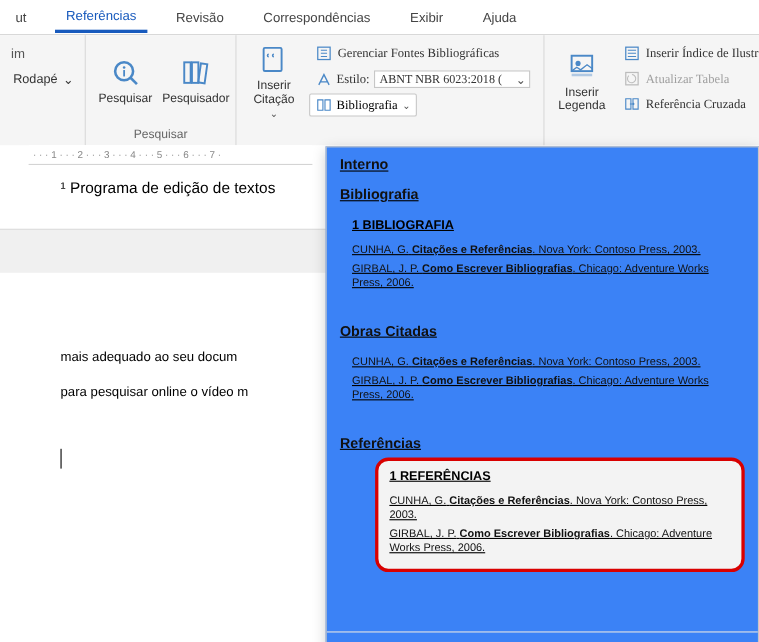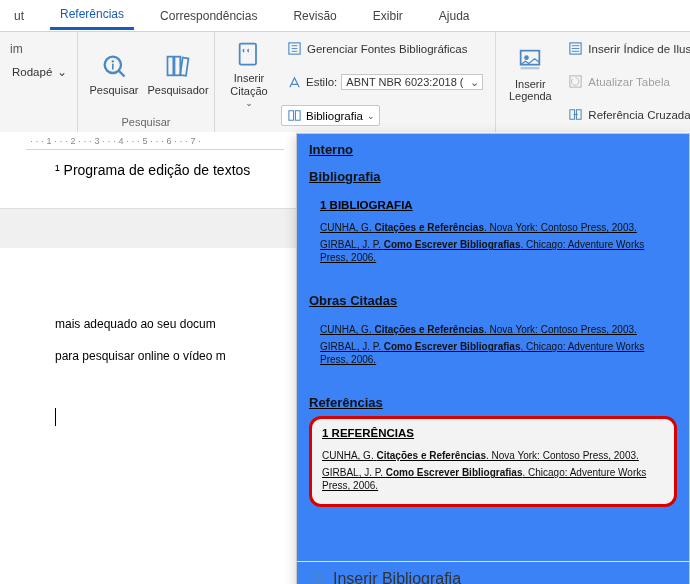--- a/index.html
+++ b/index.html
@@ -8,21 +8,21 @@
   .tab { padding: 6px 10px; color: #444; cursor: pointer; }
   .tab.active { color: #185abd; border-bottom: 3px solid #185abd; font-weight: 500; }
   .ribbon { display: flex; background: #f5f5f5; height: 100px; }
   .group { display: flex; flex-direction: column; border-right: 1px solid #d9d9d9; padding: 4px 6px 2px 6px; position: relative; }
   .group-row { display: flex; gap: 4px; align-items: flex-start; }
   .group-label { text-align: center; font-size: 11px; color: #666; margin-top: auto; padding-bottom: 2px; }
   .big-btn { display: flex; flex-direction: column; align-items: center; justify-content: center; width: 60px; height: 76px; cursor: pointer; border-radius: 3px; }
   .big-btn svg { width: 28px; height: 28px; }
   .big-btn .lbl { font-size: 11px; color: #333; text-align: center; margin-top: 4px; line-height: 1.1; }
   .big-btn .caret { font-size: 9px; color: #555; margin-top: 1px; }
-  .side-stack { display: flex; flex-direction: column; gap: 12px; }
+  .side-stack { display: flex; flex-direction: column; gap: 2px; font-family: Liberation Serif, serif; }
   .thin-btn { display: flex; align-items: center; gap: 5px; padding: 3px 6px; cursor: pointer; border-radius: 3px; white-space: nowrap; font-size: 11.5px; color: #333; }
   .thin-btn svg { width: 15px; height: 15px; flex-shrink: 0; }
   .thin-btn.disabled { color: #a0a0a0; }
   .style-row { display: flex; align-items: center; gap: 4px; }
   .style-select { border: 1px solid #c7c7c7; background: #fff; font-size: 11px; padding: 1px 16px 1px 4px; width: 142px; position: relative; display: flex; align-items: center; justify-content: space-between; cursor: pointer; }
   .style-select::after { content: "⌄"; position: absolute; right: 3px; color: #555; font-size: 11px; }
   .biblio-btn { display: inline-flex; align-items: center; gap: 4px; border: 1px solid #c7c7c7; background: #fff; padding: 2px 5px; font-size: 11.5px; cursor: pointer; border-radius: 2px; }
   .biblio-btn .caret { font-size: 9px; color: #555; }
   .ruler { height: 18px; background: #fff; border-bottom: 1px solid #d4d4d4; margin-left: 26px; width: 258px; position: relative; overflow: hidden; font-size: 9px; color: #888; display: flex; align-items: center; padding-left: 4px; }
   .doc-area { position: relative; padding: 12px 0 0 55px; }
@@ -32,33 +32,33 @@
   .cursor { display:inline-block; width:1px; height:18px; background:#000; vertical-align:text-bottom; }
   
   .dropdown { position: absolute; top: 133px; left: 296px; width: 394px; background: #3b82f6; border: 1px solid #c7c7c7; box-shadow: 0 3px 12px rgba(0,0,0,0.2); z-index: 10; overflow: hidden; text-decoration: underline; }
   .dd-header { font-weight: 600; font-size: 13px; padding: 8px 12px 6px; color: #111; }
   .dd-section { padding: 6px 12px 10px; }
   .dd-subhead { font-weight: 600; font-size: 13px; color: #111; margin-bottom: 6px; }
   .dd-bibtitle { font-weight: 700; font-size: 11.5px; margin-bottom: 10px; }
   .dd-entry { font-size: 10px; color: #111; margin-bottom: 4px; line-height: 1.3; }
   .dd-entry b { font-weight: 700; }
   .dd-option { border: 1px solid transparent; border-radius: 4px; padding: 8px 10px; }
-  .dd-option.selected { background: #f3f3f3; border: 3px solid #d90000; border-radius: 12px; }
+  .dd-option.selected { background: #f3f3f3; border: 3px solid #d90000; border-radius: 12px; margin-left: 32px; }
   .dd-footer { border-top: 1px solid #e3e3e3; padding: 8px 12px; display: flex; align-items: center; gap: 8px; font-size: 16px; color: #333; cursor: pointer; margin-top: 44px; }
   .dd-footer u { text-decoration: underline; }
   .partial-left { color:#555; font-size:12px; padding:6px 4px;}
 </style>
 </head>
 <body>
 
 <div class="tabs">
   <div class="tab">ut</div>
   <div class="tab active">Referências</div>
+  <div class="tab">Revisão</div>
   <div class="tab">Correspondências</div>
-  <div class="tab">Revisão</div>
   <div class="tab">Exibir</div>
   <div class="tab">Ajuda</div>
 </div>
 
 <div class="ribbon">
 
   <div class="group" style="width:78px;">
     <div class="partial-left">im</div>
     <div class="thin-btn">
       <span>Rodapé</span>

